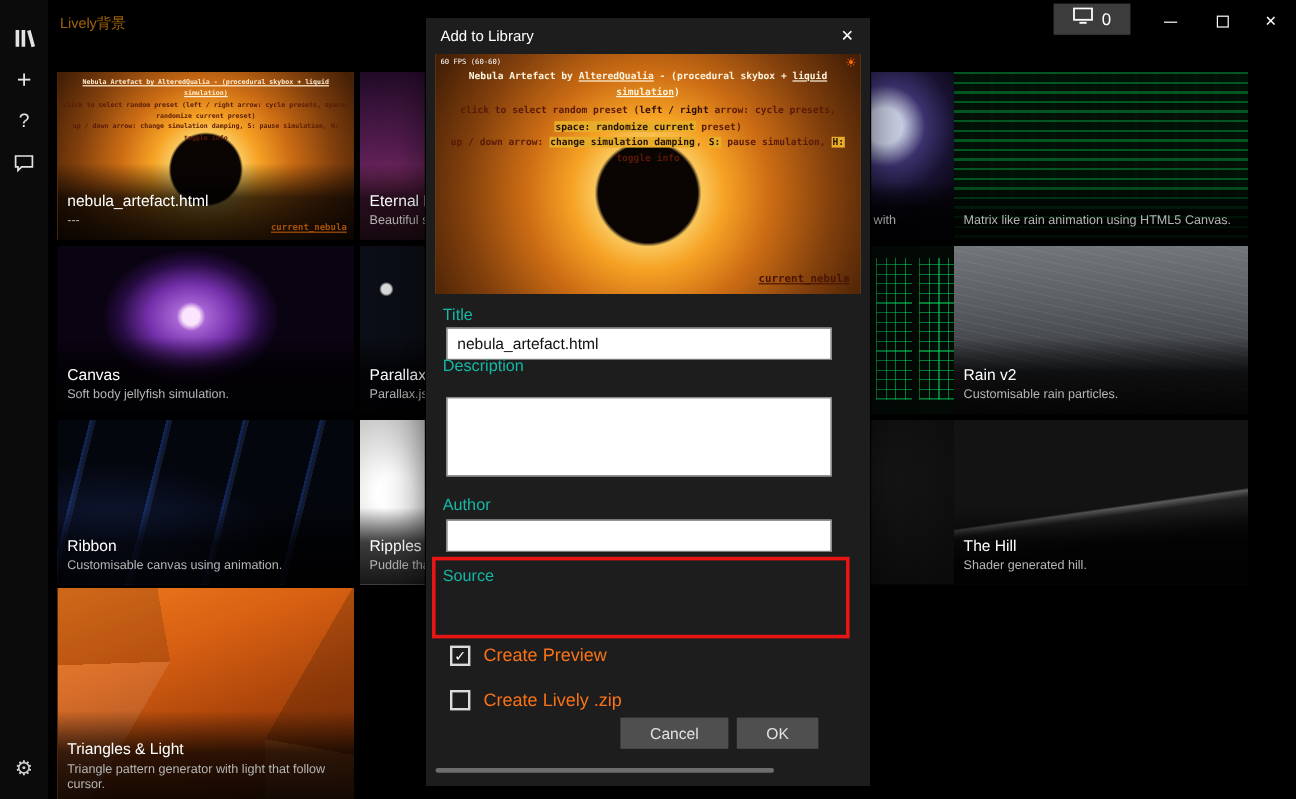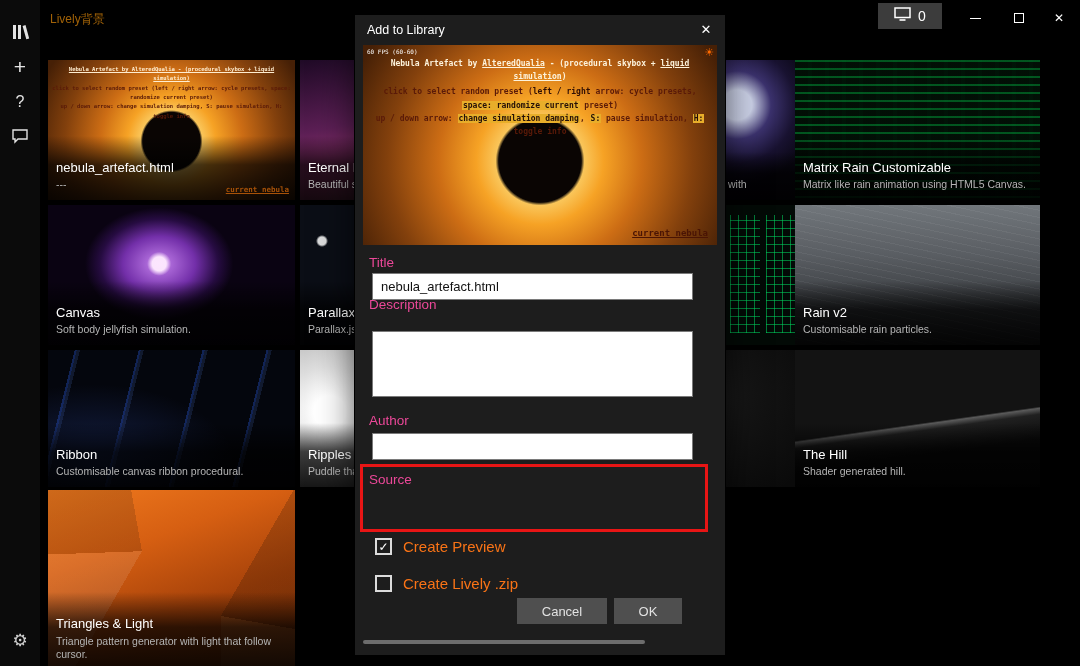--- a/index.html
+++ b/index.html
@@ -92,21 +92,21 @@
   .pv-text{position:absolute;left:6px;right:6px;top:12px;text-align:center;font-weight:bold;
     font-family:"DejaVu Sans Mono",monospace;font-size:8px;line-height:1.65}
   .pv-heading{color:#fdf3dc;margin-bottom:2px}
   .pv-heading .lnk{text-decoration:underline}
   .pv-body{color:#5a1a08}
   .hl{background:#e8ae2a;color:#241008;padding:0 1px}
   .b{color:#2f0e04}
   .pv-corner{position:absolute;right:9px;bottom:7px;font-size:9px;font-weight:bold;color:#4a1404;
     text-decoration:underline;font-family:"DejaVu Sans Mono",monospace}
 
-  .fld-label{position:absolute;left:14px;font-size:13.5px;color:#ec4899}
+  .fld-label{position:absolute;left:14px;font-size:13.5px;color:#14b8a6}
   .lb-title{top:240px}.lb-desc{top:282px}.lb-author{top:398px}.lb-source{top:457px}
   .fld-input{position:absolute;left:17px;width:321px;height:27px;background:#fff;border:1px solid #7a7a7a;
     color:#111;font-size:13px;padding:0 8px;font-family:"Liberation Sans",sans-serif}
   .in-title{top:258px}.in-author{top:418px}.in-source{top:478px}
   .fld-area{position:absolute;left:17px;top:316px;width:321px;height:66px;background:#fff;border:1px solid #7a7a7a;
     color:#111;font-size:13px;padding:4px 8px;resize:none;font-family:"Liberation Sans",sans-serif}
 
   .red-box{position:absolute;left:5px;top:449px;width:348px;height:68px;border:3px solid #e81515;
     pointer-events:none;z-index:3}
 
@@ -183,21 +183,20 @@
 
 <div class="tile img-nightorb" style="left:552px;top:60px;width:247px;height:140px">
   <div class="tile-label">
     <div class="tile-title"></div>
     <div class="tile-sub sub-push">with</div>
   </div>
 </div>
 
 <div class="tile img-matrix" style="left:795px;top:60px;width:245px;height:140px">
   <div class="tile-label">
-    <div class="tile-title">Matrix Rain Customizable</div>
     <div class="tile-sub">Matrix like rain animation using HTML5 Canvas.</div>
   </div>
 </div>
 
 <div class="tile img-medusae" style="left:48px;top:205px;width:247px;height:140px">
   <div class="tile-label">
     <div class="tile-title">Canvas</div>
     <div class="tile-sub">Soft body jellyfish simulation.</div>
   </div>
 </div>
@@ -217,21 +216,21 @@
 <div class="tile img-rain" style="left:795px;top:205px;width:245px;height:140px">
   <div class="tile-label">
     <div class="tile-title">Rain v2</div>
     <div class="tile-sub">Customisable rain particles.</div>
   </div>
 </div>
 
 <div class="tile img-ribbon" style="left:48px;top:350px;width:247px;height:137px">
   <div class="tile-label">
     <div class="tile-title">Ribbon</div>
-    <div class="tile-sub">Customisable canvas ribbon procedural.</div>
+    <div class="tile-sub">Customisable canvas using animation.</div>
   </div>
 </div>
 
 <div class="tile img-ripples" style="left:300px;top:350px;width:247px;height:137px">
   <div class="tile-label">
     <div class="tile-title">Ripples</div>
     <div class="tile-sub">Puddle tha</div>
   </div>
 </div>
 

